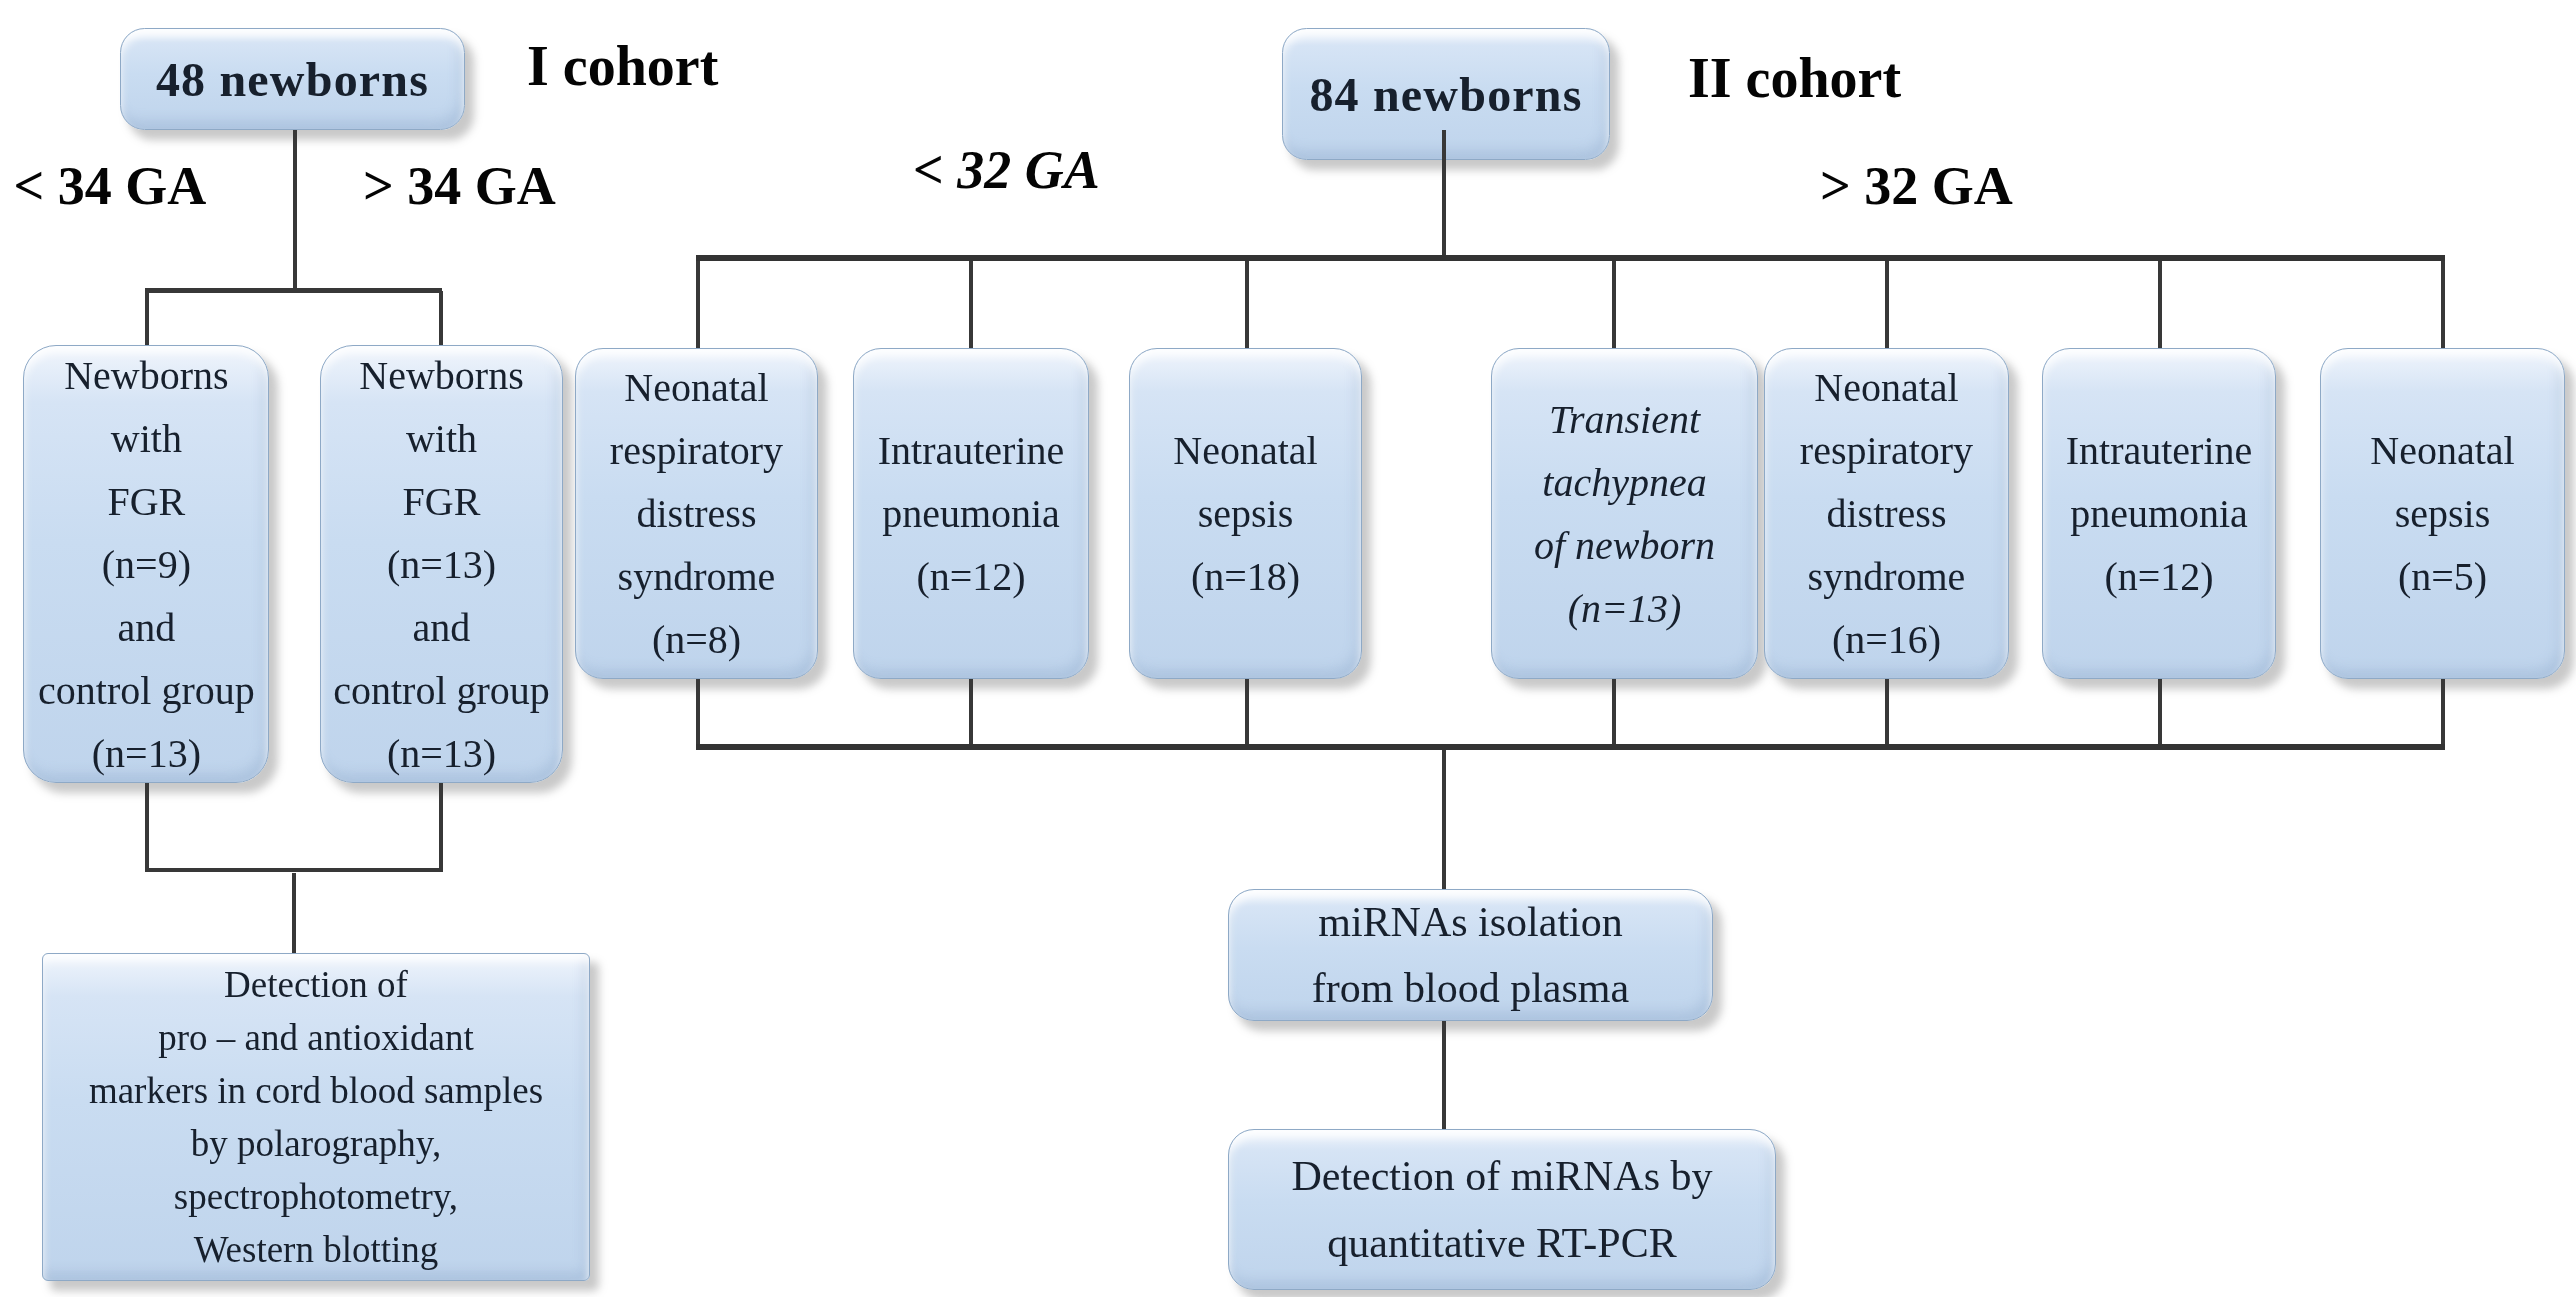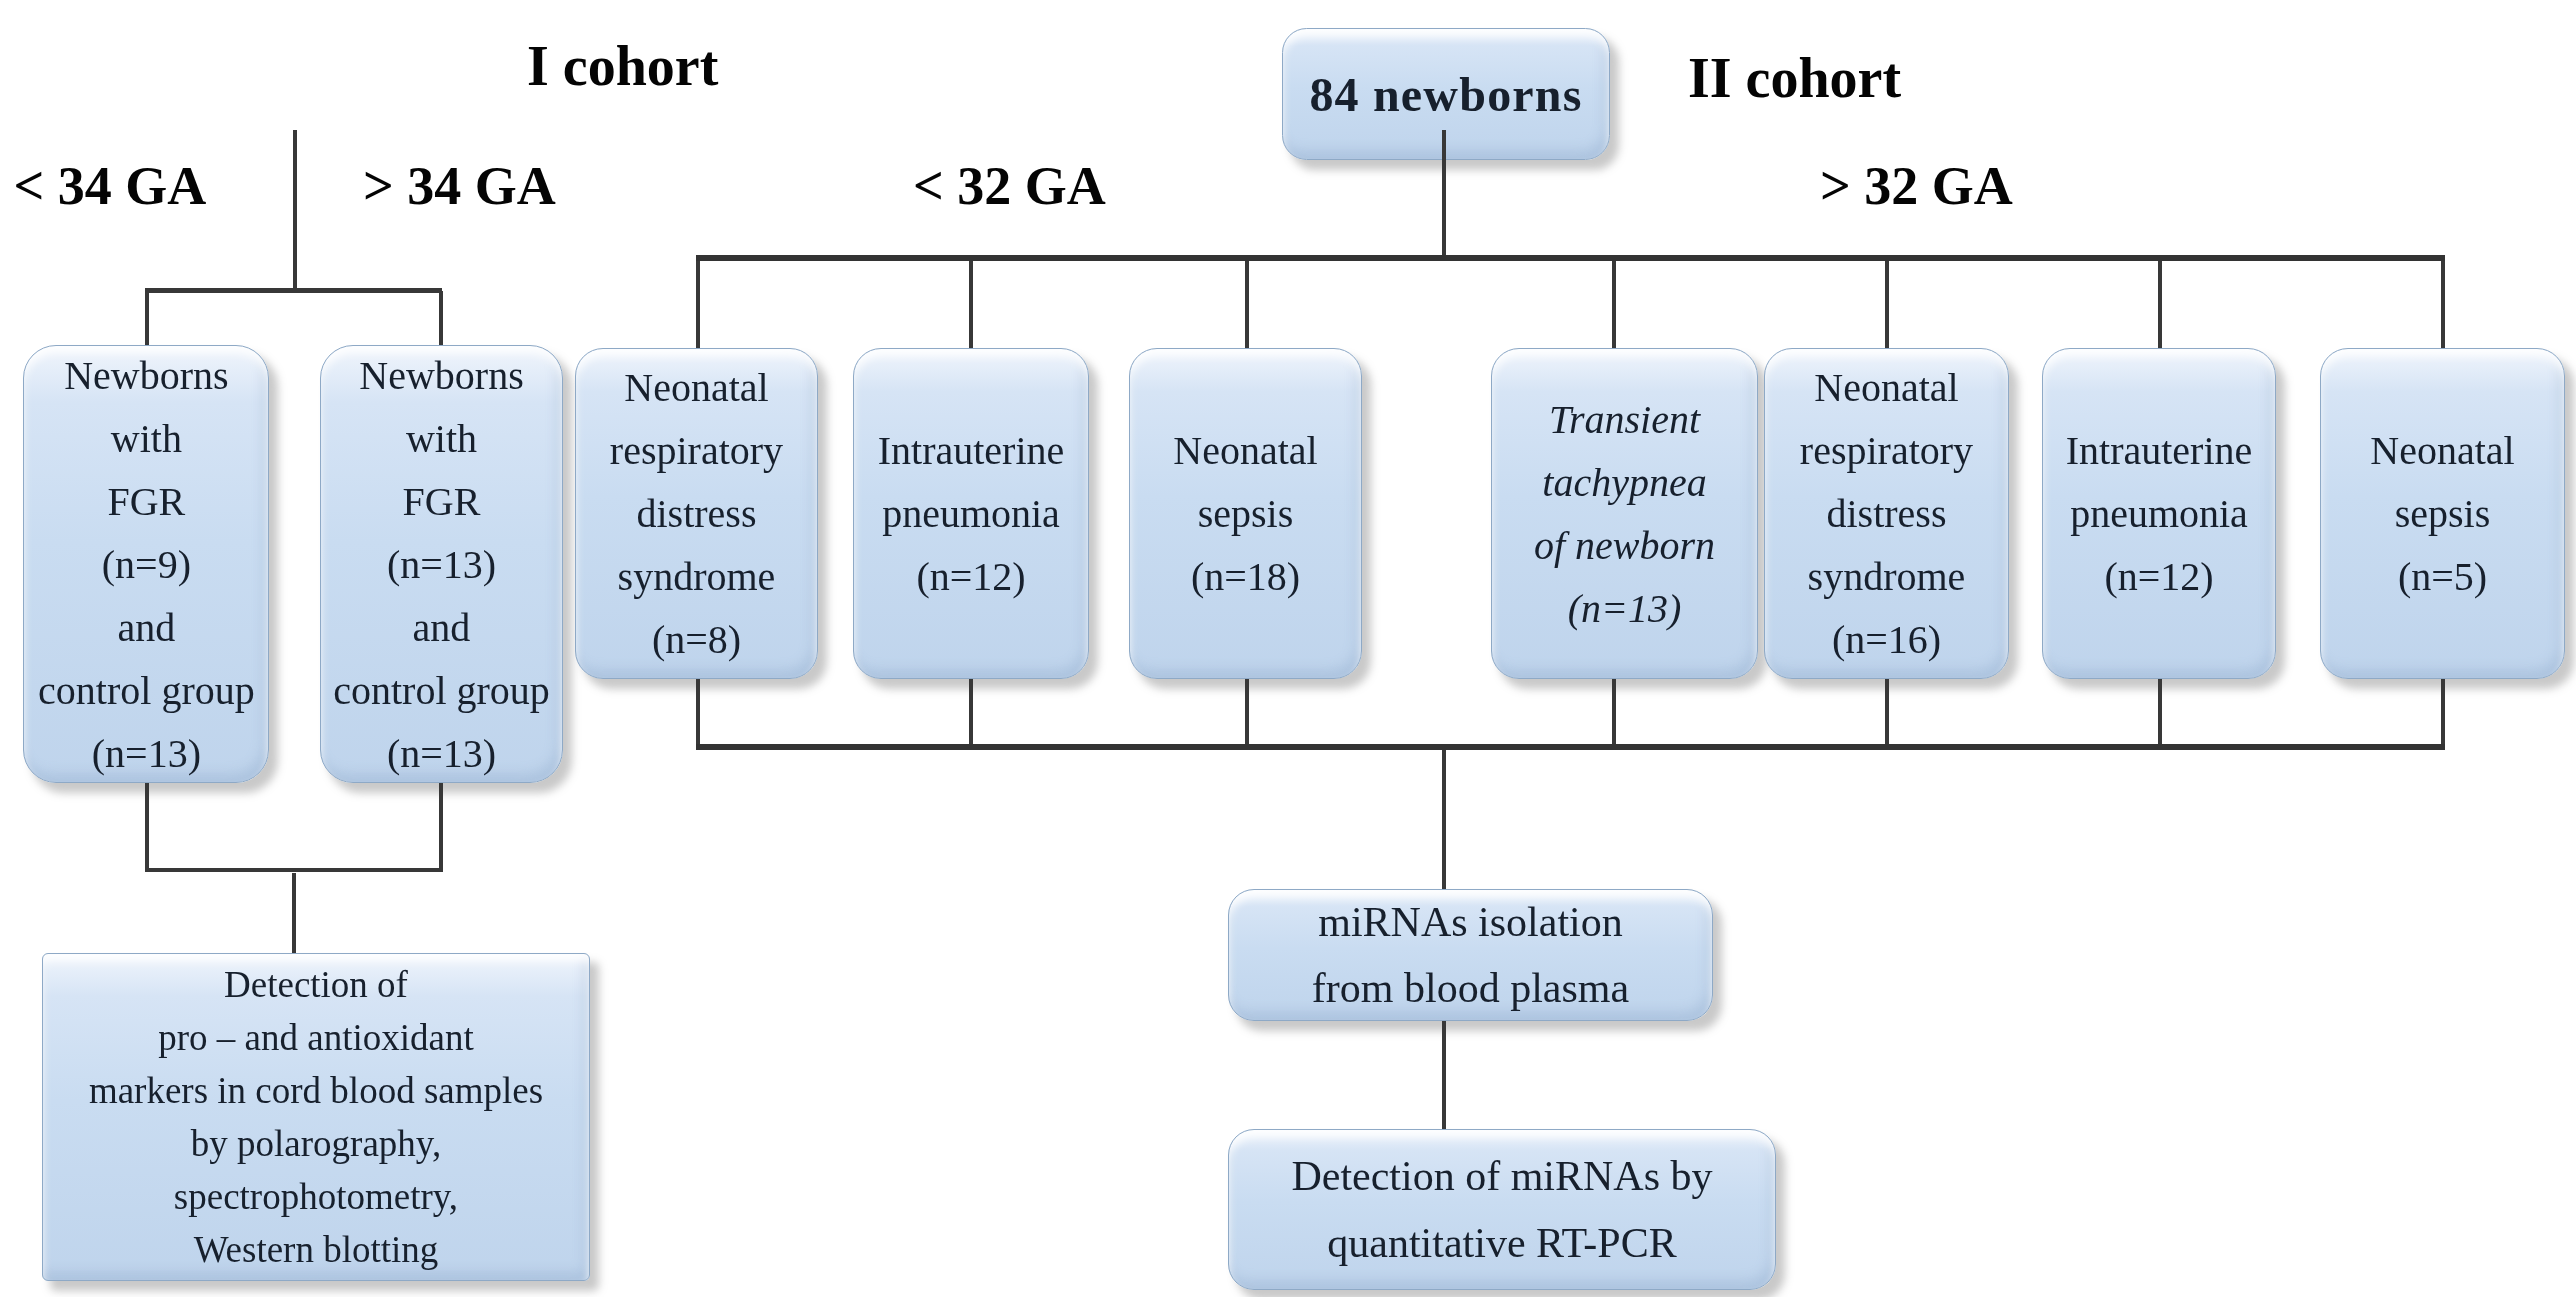--- a/index.html
+++ b/index.html
@@ -68,20 +68,21 @@
   .bus{
     height:5.9px;
     background:#333333;
   }
 </style>
 </head>
 <body>
 
 <div id="canvas">
 
+  <div class="node root" style="left:120px;top:28px;width:345px;height:102px;">48  newborns</div>
 
   <div class="lbl" style="left:527px;top:36px;">I cohort</div>
 
   <div class="lbl ga" style="left:13.5px;top:157px;">&lt; 34 GA</div>
 
   <div class="lbl ga" style="left:363px;top:157px;">&gt; 34 GA</div>
 
   <div class="vline" style="left:293px;top:130px;height:159px;"></div>
   <div class="hline" style="left:145px;top:288px;width:297px;"></div>
   <div class="vline" style="left:145px;top:291px;height:55px;"></div>
@@ -112,21 +113,21 @@
 pro – and antioxidant
 markers in cord blood samples
 by polarography,
 spectrophotometry,
 Western blotting</div>
 
   <div class="node root" style="left:1282px;top:28px;width:328px;height:132px;">84  newborns</div>
 
   <div class="lbl" style="left:1688px;top:48px;">II cohort</div>
 
-  <div class="lbl ga" style="left:913px;top:157px;">&lt; 32 GA</div>
+  <div class="lbl ga" style="left:913px;top:141px;font-style:italic;">&lt; 32 GA</div>
 
   <div class="lbl ga" style="left:1820px;top:157px;">&gt; 32 GA</div>
 
   <div class="vline" style="left:1442px;top:130px;height:128px;"></div>
   <div class="hline bus" style="left:696px;top:255px;width:1749px;"></div>
 
   <div class="vline" style="left:696px;top:261px;height:87px;"></div>
   <div class="vline" style="left:969px;top:261px;height:87px;"></div>
   <div class="vline" style="left:1245px;top:261px;height:87px;"></div>
   <div class="vline" style="left:1612px;top:261px;height:87px;"></div>

